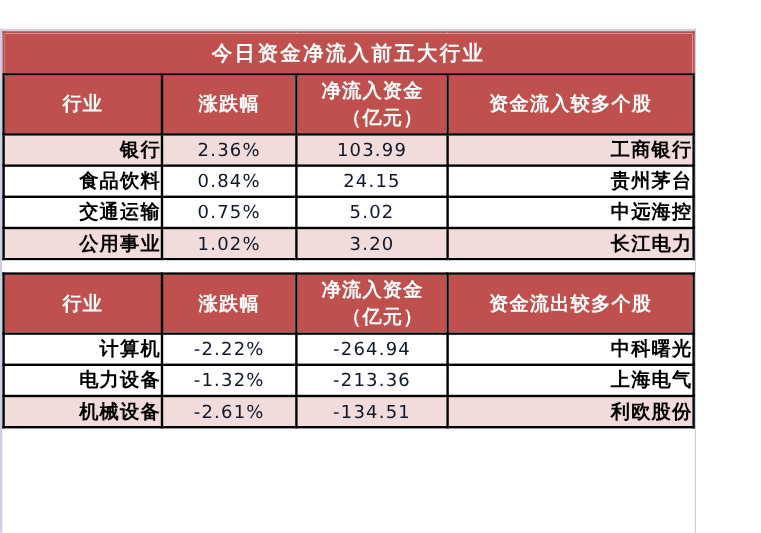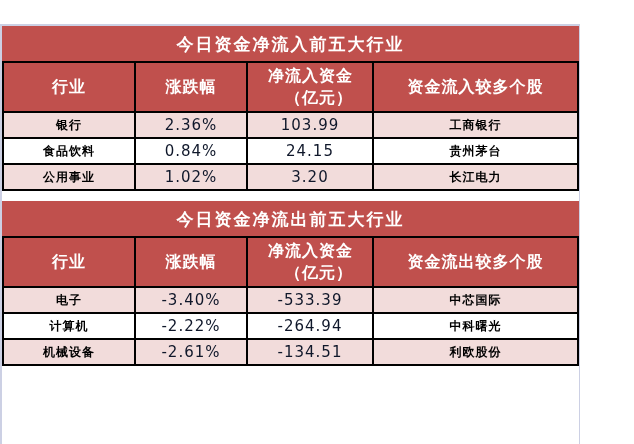--- a/index.html
+++ b/index.html
@@ -63,23 +63,24 @@
     max-width: 86px;
     text-align: right;
   }
   tr.r td {
     height: 24px;
   }
   tr.pink td { background: #f2dcdb; }
   tr.white td { background: #ffffff; }
   td.cn {
     font-weight: 700;
-    font-size: 12px;
+    font-size: 16px;
     color: #000000;
     letter-spacing: 1px;
+    text-align: right;
   }
   td.num {
     font-weight: 400;
     font-size: 15px;
     color: #0f172a;
     letter-spacing: 1px;
   }
 </style>
 </head>
 <body>
@@ -108,59 +109,62 @@
       <td class="num">2.36%</td>
       <td class="num">103.99</td>
       <td class="cn">工商银行</td>
     </tr>
     <tr class="r white">
       <td class="cn">食品饮料</td>
       <td class="num">0.84%</td>
       <td class="num">24.15</td>
       <td class="cn">贵州茅台</td>
     </tr>
+    <tr class="r white">
+      <td class="cn">交通运输</td>
+      <td class="num">0.75%</td>
+      <td class="num">5.02</td>
+      <td class="cn">中远海控</td>
+    </tr>
     <tr class="r pink">
       <td class="cn">公用事业</td>
       <td class="num">1.02%</td>
       <td class="num">3.20</td>
       <td class="cn">长江电力</td>
     </tr>
   </tbody>
     </table>
 
   <div class="gap"></div>
 
   <table class="fund-table">
     <colgroup>
       <col style="width:132px">
         <col style="width:112px">
         <col style="width:126px">
         <col>
     </colgroup>
     <tbody>
-        <tr class="title-row">
-      <td colspan="4">今日资金净流出前五大行业</td>
-    </tr>
     <tr class="header-row">
       <td>行业</td>
       <td>涨跌幅</td>
       <td><span class="wrap">净流入资金（亿元）</span></td>
       <td>资金流出较多个股</td>
     </tr>
-    <tr class="r pink">
-      <td class="cn">电子</td>
-      <td class="num">-3.40%</td>
-      <td class="num">-533.39</td>
-      <td class="cn">中芯国际</td>
-    </tr>
     <tr class="r white">
       <td class="cn">计算机</td>
       <td class="num">-2.22%</td>
       <td class="num">-264.94</td>
       <td class="cn">中科曙光</td>
+    </tr>
+    <tr class="r white">
+      <td class="cn">电力设备</td>
+      <td class="num">-1.32%</td>
+      <td class="num">-213.36</td>
+      <td class="cn">上海电气</td>
     </tr>
     <tr class="r pink">
       <td class="cn">机械设备</td>
       <td class="num">-2.61%</td>
       <td class="num">-134.51</td>
       <td class="cn">利欧股份</td>
     </tr>
   </tbody>
     </table>
 

